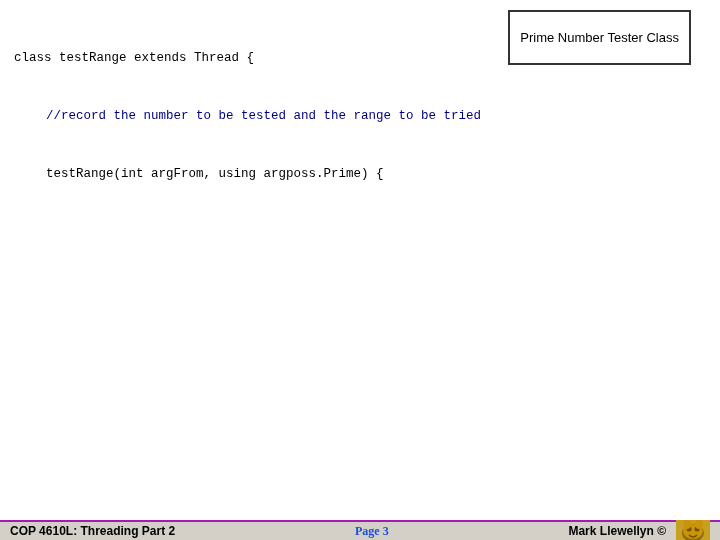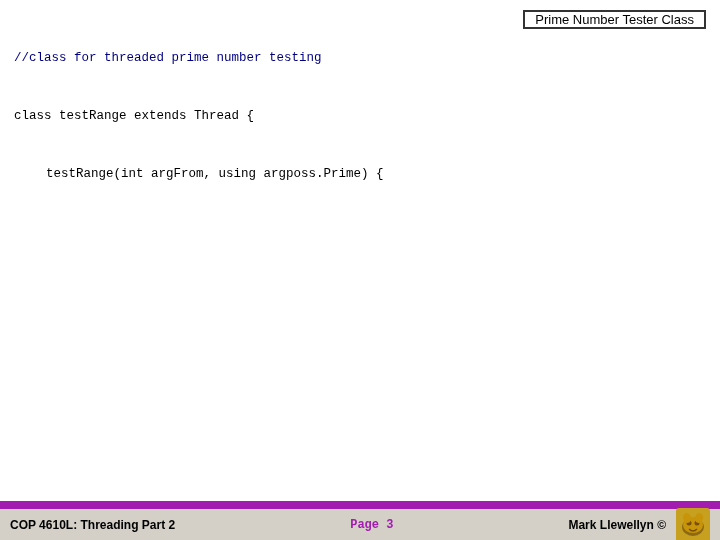--- a/index.html
+++ b/index.html
@@ -15,61 +15,61 @@
     .main-content {
       flex: 1;
       background: #ffffff;
       position: relative;
       padding: 10px 14px 8px 14px;
       overflow: hidden;
     }
     .title-box {
       position: absolute;
       top: 10px;
-      right: 14px;
+      right: 29px;
       border: 2px solid #333;
-      padding: 0 10px;
+      padding: 18px 10px;
       font-family: Arial, sans-serif;
       font-size: 13px;
       font-weight: normal;
       color: #000;
       background: #fff;
     }
     .code-area {
       font-size: 12.5px;
       line-height: 1.55;
       color: #000;
       white-space: pre;
     }
     .code-line {
       display: block;
     }
     .indent1 { padding-left: 16px; }
     .indent2 { padding-left: 32px; }
 
     .footer {
-      height: 39px;
+      height: 20px;
       background: #d4d0c8;
-      border-top: 8px solid #a21caf;
+      border-top: 2px solid #a21caf;
       display: flex;
       align-items: center;
       justify-content: space-between;
       padding: 0 10px;
     }
     .footer-left {
       font-family: Arial, sans-serif;
       font-size: 12px;
       font-weight: bold;
       color: #000;
     }
     .footer-center {
-      font-family: Liberation Mono, monospace;
+      font-family: Liberation Serif, serif;
       font-size: 12px;
       font-weight: bold;
-      color: #a21caf;
+      color: #1d4ed8;
     }
     .footer-right {
       font-family: Arial, sans-serif;
       font-size: 12px;
       font-weight: bold;
       color: #000;
     }
     .footer-logo {
       width: 34px;
       height: 34px;
@@ -86,22 +86,22 @@
       gap: 10px;
     }
   </style>
 </head>
 <body>
 
 <div class="main-content">
   <div class="title-box">Prime Number Tester Class</div>
 
   <div class="code-area">
-    <span class="code-line"><span style="color:#000080">//class for threaded prime number testing</span></span>
     <span class="code-line"><span style="color:#000;margin-top:18px;">class testRange extends Thread {</span></span>
+    <span class="code-line indent2"><span style="color:#000080">//record the number to be tested and the range to be tried</span></span>
     <span class="code-line indent2">testRange(int argFrom, using argposs.Prime) {</span>
     
     
     
     
     
     
     
     
     

